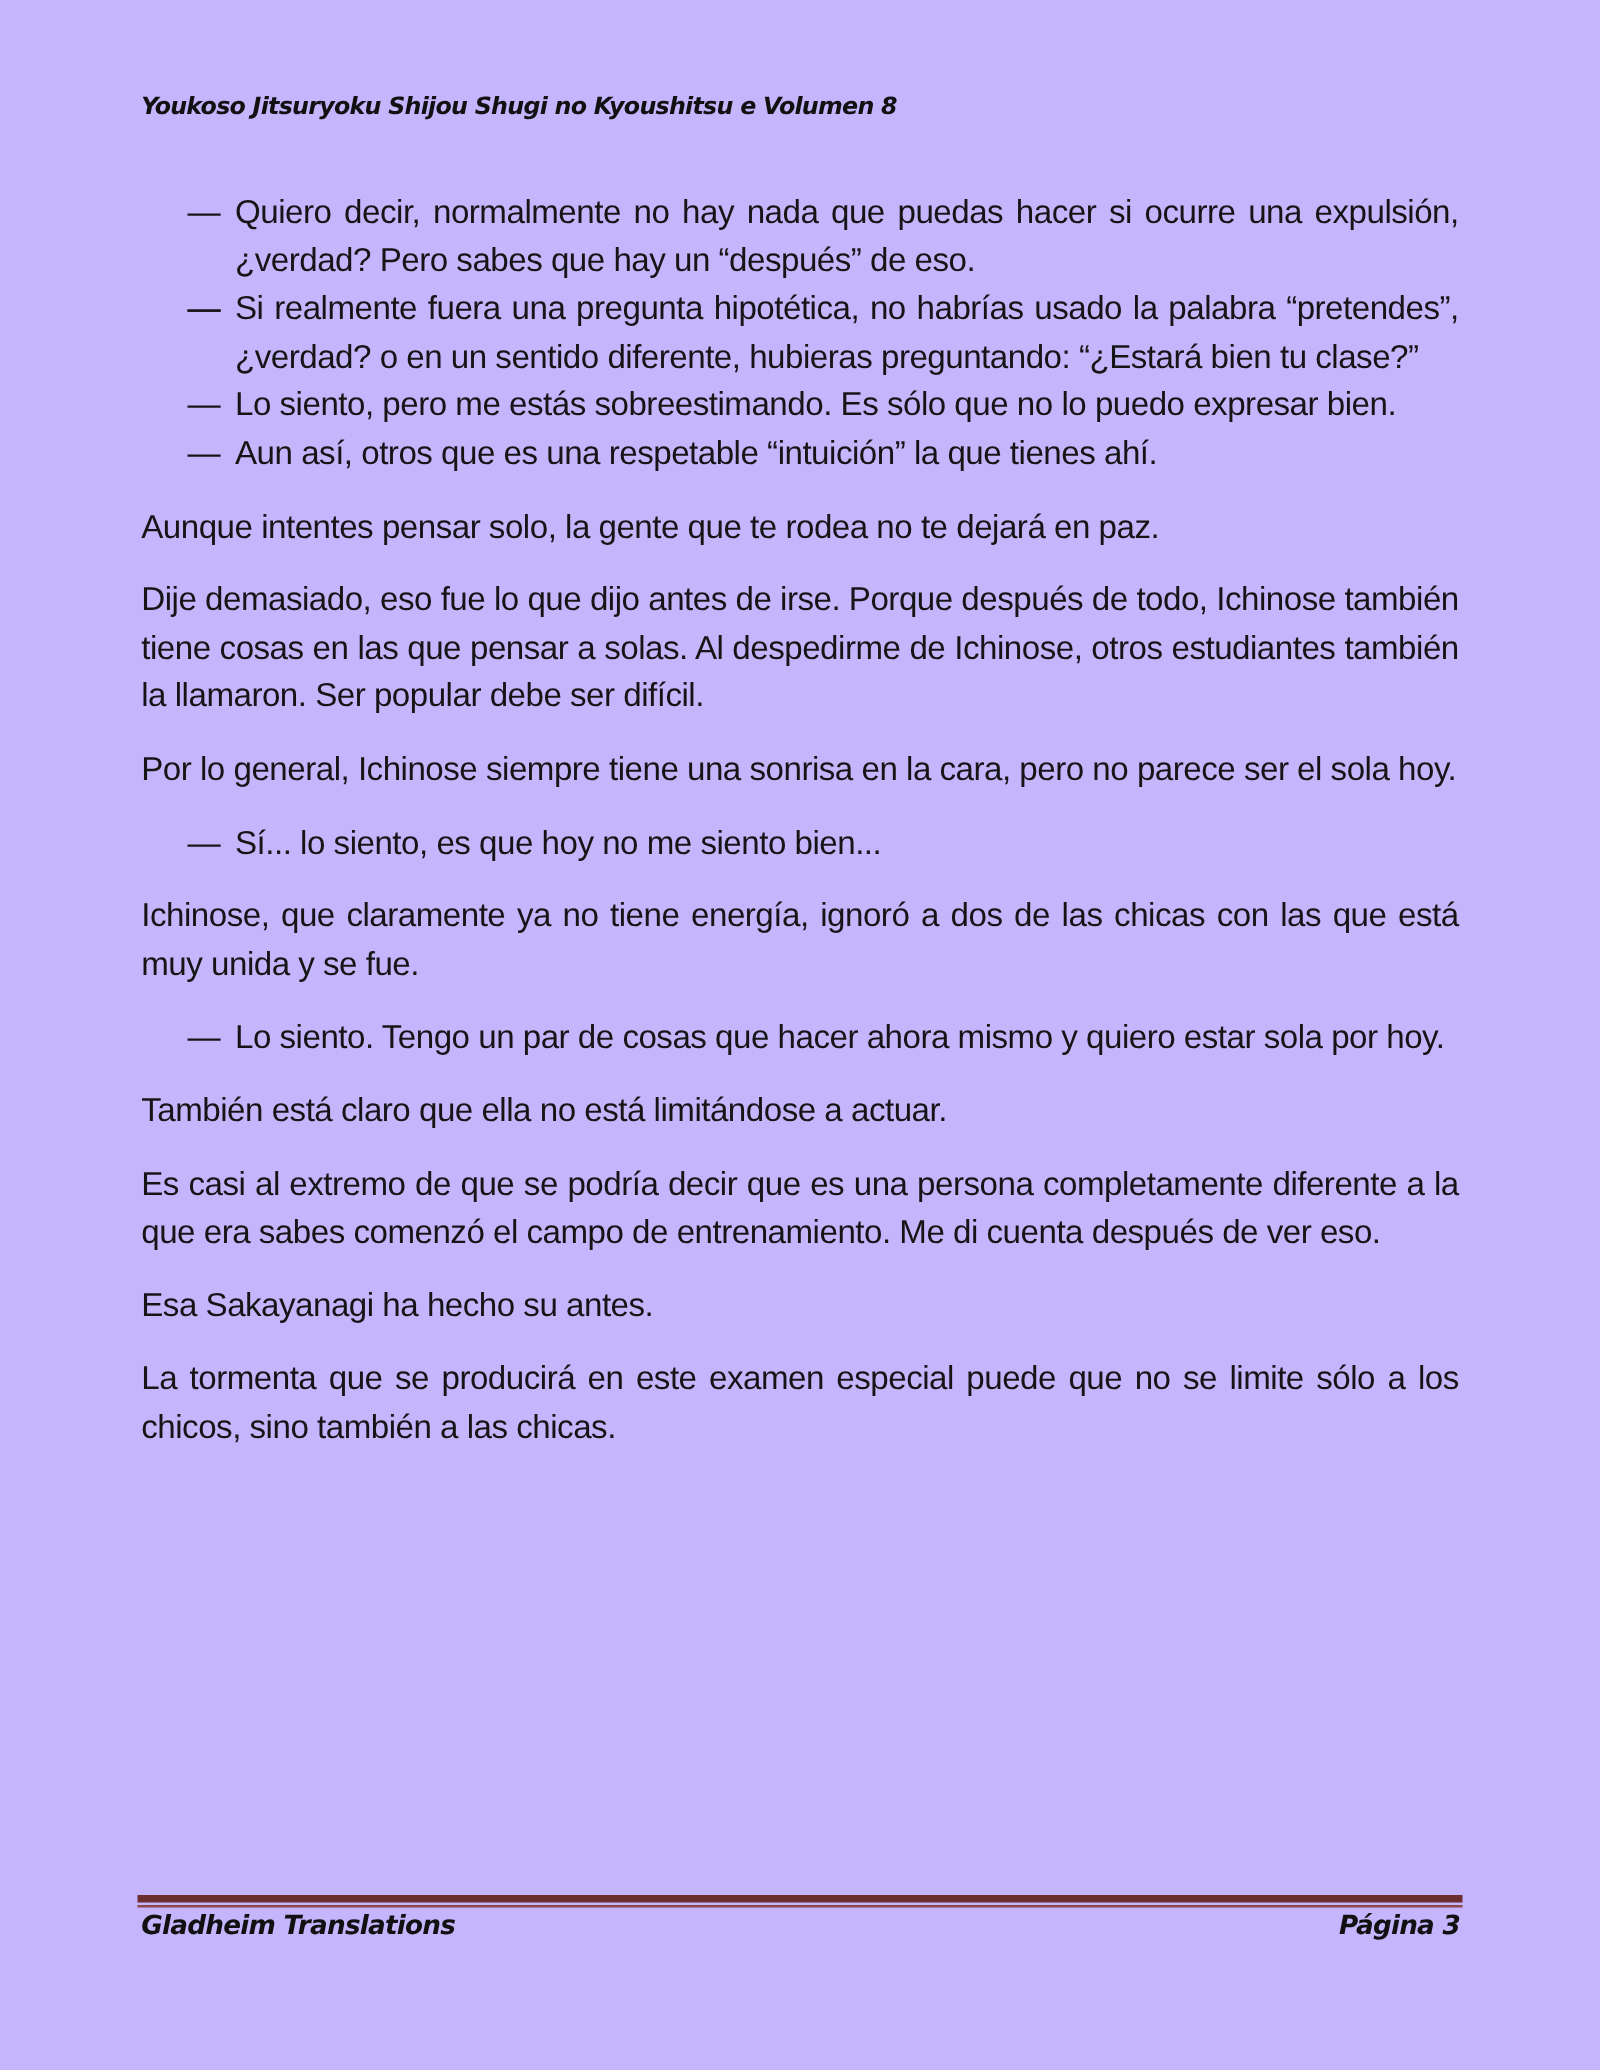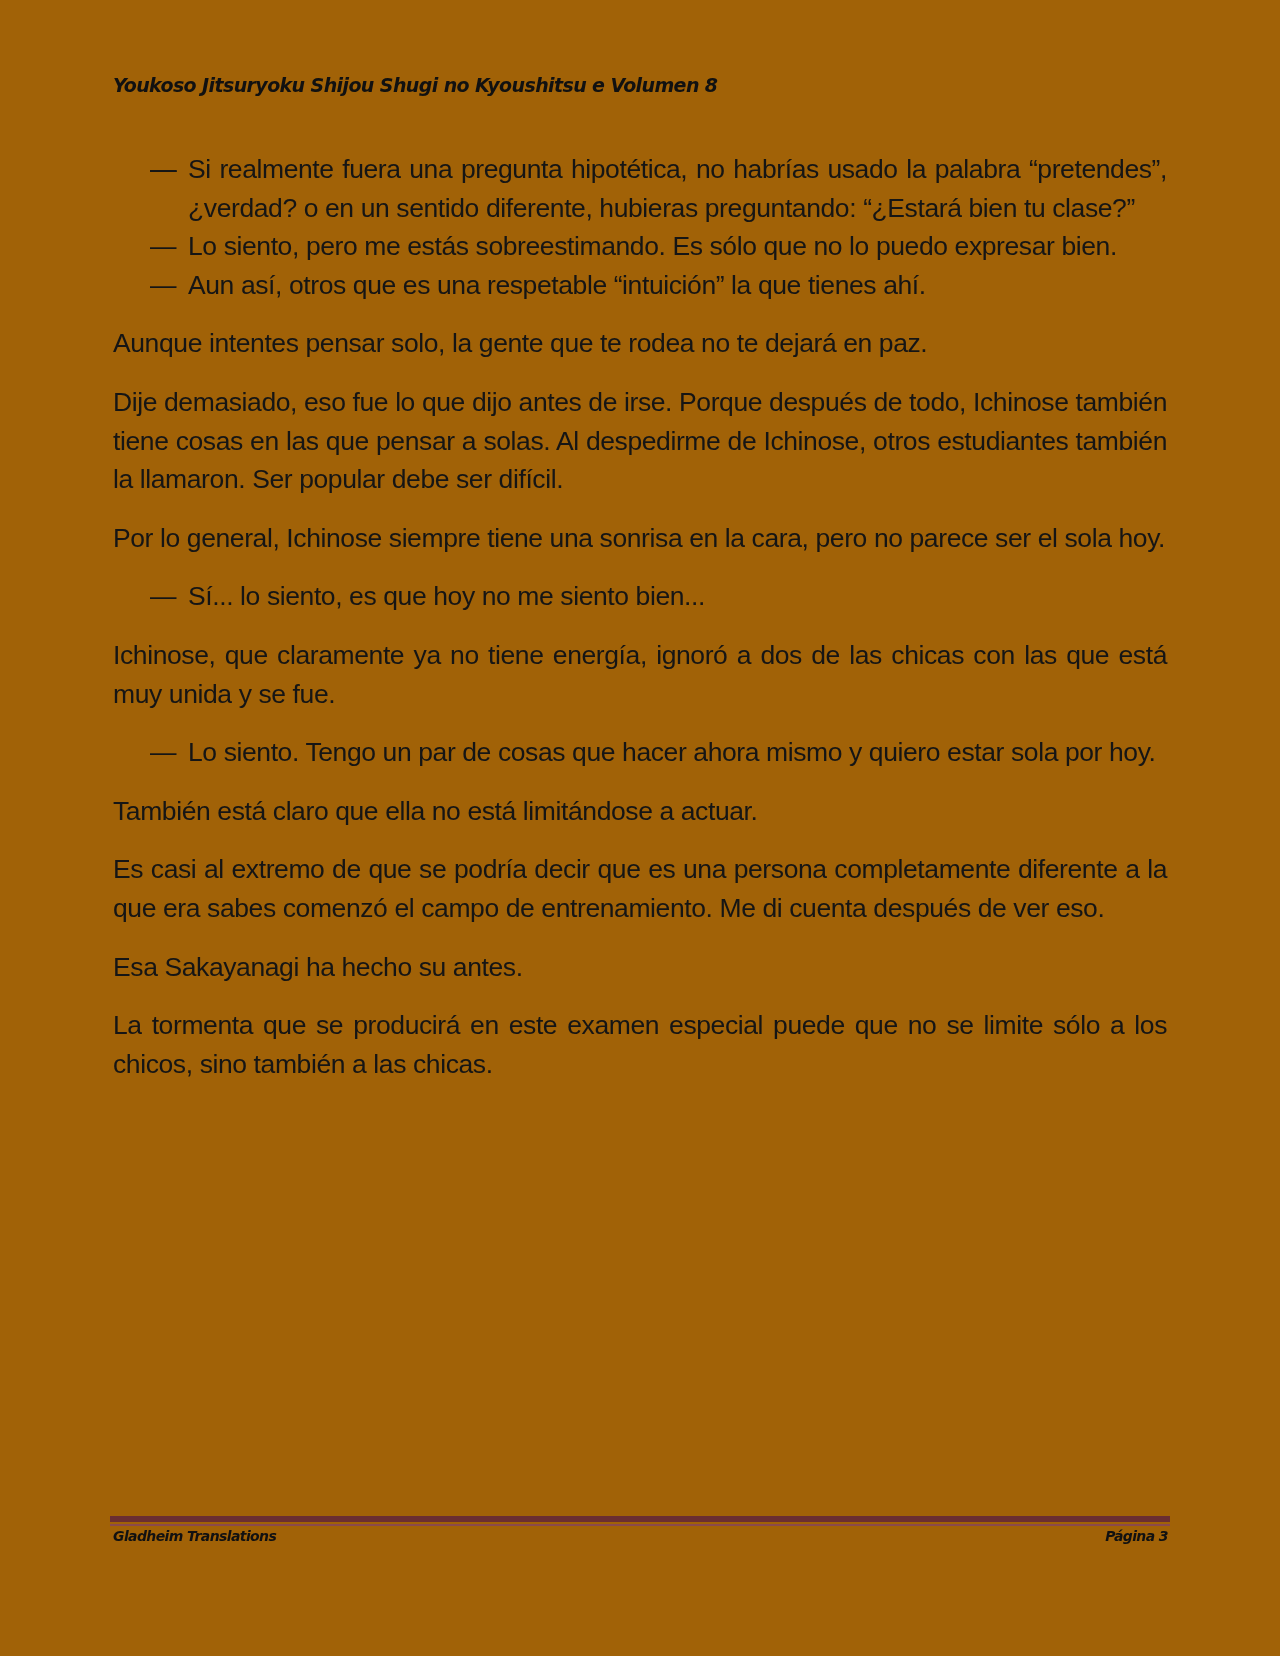--- a/index.html
+++ b/index.html
@@ -1,17 +1,17 @@
 <!DOCTYPE html>
 <html><head>
 <meta charset="utf-8">
 <style>
   html, body { margin: 0; padding: 0; background: #ffffff; }
   body { width: 1280px; height: 1656px; position: relative; overflow: hidden; color: #111; }
-  .page { position: absolute; left: 0; top: 0; width: 1280px; height: 1656px; background: #a16207; }
+  .page { position: absolute; left: 0; top: 0; width: 1280px; height: 1656px; background: #c4b5fd; }
   .header {
     position: absolute; left: 113px; top: 74px;
     font-family: "DejaVu Sans", sans-serif; font-weight: bold; font-style: italic;
     font-size: 19px; letter-spacing: -0.6px; color: #111;
   }
   .body {
     position: absolute; left: 113px; top: 150px; width: 1054px;
     font-family: "Liberation Sans", sans-serif; font-size: 26.5px; line-height: 38.6px;
     color: #151515; letter-spacing: -0.4px;
   }
@@ -23,36 +23,36 @@
   .dialog .dash { position: absolute; left: 37px; top: 0; }
   .footer-rule {
     position: absolute; left: 110px; top: 1516px; width: 1060px; height: 6px; background: #6a2e31;
   }
   .footer-rule-thin {
     position: absolute; left: 110px; top: 1524px; width: 1060px; height: 2px; background: #8a4a4c;
   }
   .footer-left, .footer-right {
     position: absolute; top: 1528px;
     font-family: "DejaVu Sans", sans-serif; font-weight: bold; font-style: italic;
-    font-size: 14px; letter-spacing: -0.6px; color: #111;
+    font-size: 21px; letter-spacing: -0.6px; color: #111;
   }
   .footer-left { left: 113px; }
   .footer-right { right: 112px; }
 </style>
 </head>
 <body>
 
 <div class="page">
 
   <div class="header">Youkoso Jitsuryoku Shijou Shugi no Kyoushitsu e Volumen 8</div>
 
   <div class="body">
 
     <div class="dialog-group">
-      <p class="dialog"><span class="dash">—</span></p>
+      <p class="dialog"><span class="dash">—</span><span>Quiero decir, normalmente no hay nada que puedas hacer si ocurre una expulsión, ¿verdad? Pero sabes que hay un “después” de eso.</span></p>
       <p class="dialog"><span class="dash">—</span></p>
       <p class="dialog"><span class="dash">—</span><span>Si realmente fuera una pregunta hipotética, no habrías usado la palabra “pretendes”, ¿verdad? o en un sentido diferente, hubieras preguntando: “¿Estará bien tu clase?”</span></p>
       <p class="dialog"><span class="dash">—</span><span>Lo siento, pero me estás sobreestimando. Es sólo que no lo puedo expresar bien.</span></p>
       <p class="dialog"><span class="dash">—</span><span>Aun así, otros que es una respetable “intuición” la que tienes ahí.</span></p>
     </div>
 
     <p class="para">Aunque intentes pensar solo, la gente que te rodea no te dejará en paz.</p>
     <p class="para">Dije demasiado, eso fue lo que dijo antes de irse. Porque después de todo, Ichinose también tiene cosas en las que pensar a solas. Al despedirme de Ichinose, otros estudiantes también la llamaron. Ser popular debe ser difícil.</p>
     <p class="para">Por lo general, Ichinose siempre tiene una sonrisa en la cara, pero no parece ser el sola hoy.</p>
 

